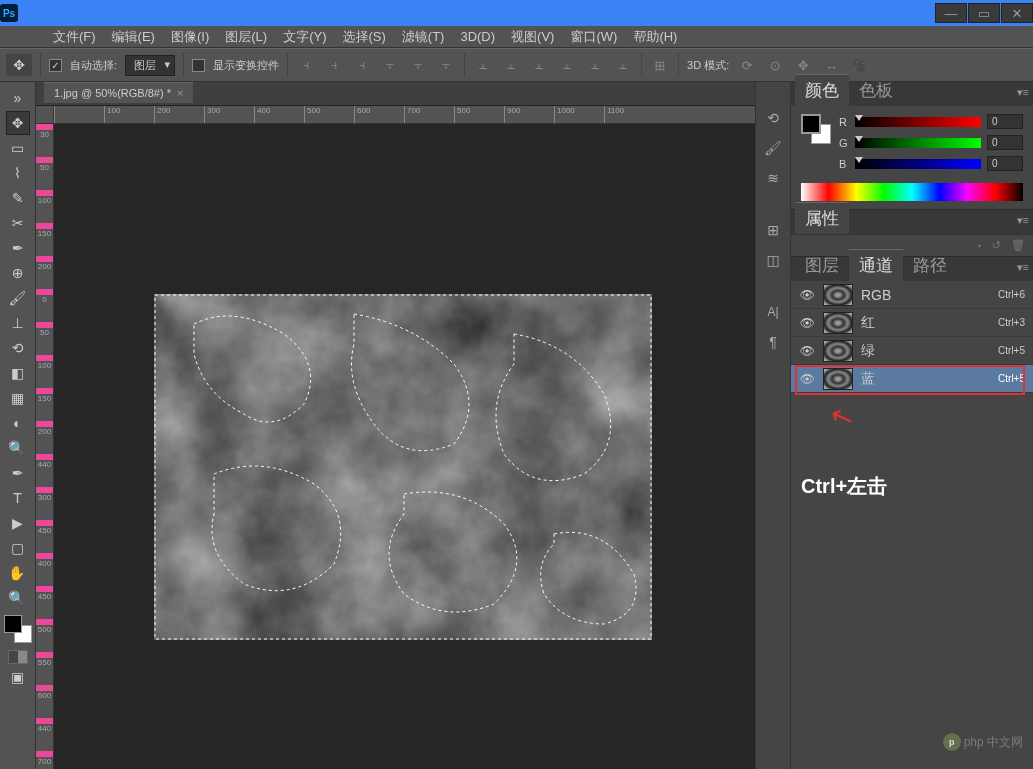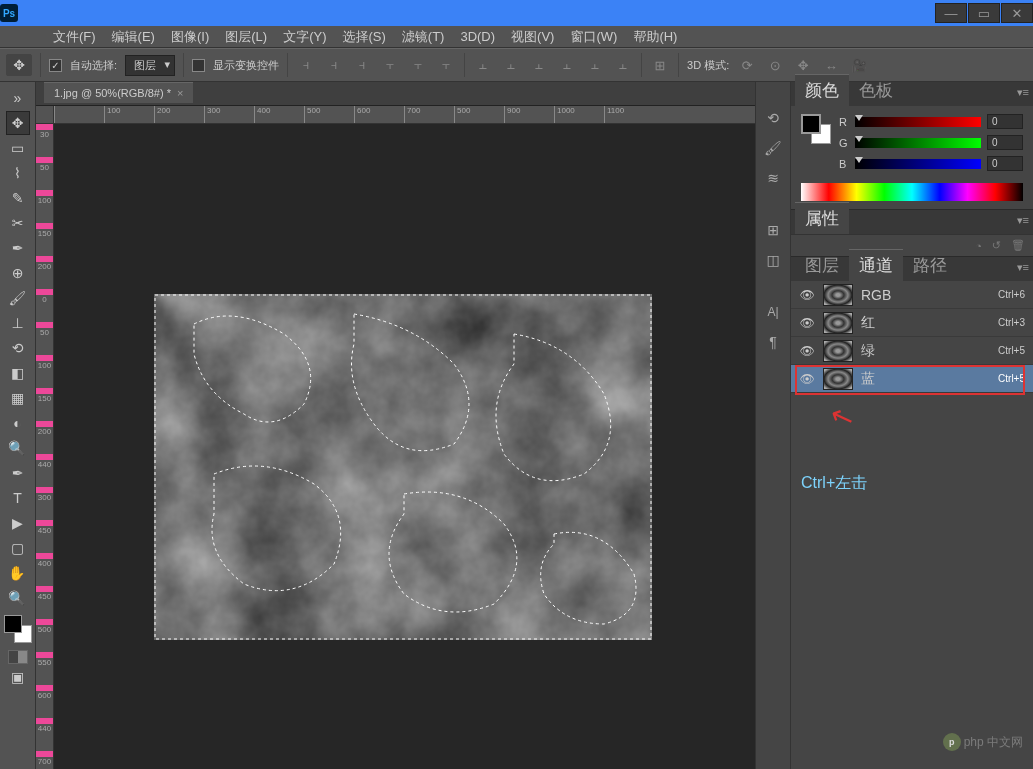--- a/index.html
+++ b/index.html
@@ -68,21 +68,21 @@
 .props-footer{height:22px;border-top:1px solid #333;display:flex;justify-content:flex-end;align-items:center;padding-right:8px;gap:10px;color:#777}
 .channels-body{height:148px;overflow:auto}
 .ch-row{height:28px;display:flex;align-items:center;padding:0 8px;gap:8px;border-bottom:1px solid #3a3a3a}
 .ch-row.selected{background:#5a7aa0}
 .ch-eye{width:16px;text-align:center;font-size:12px}
 .ch-thumb{width:30px;height:22px;background:radial-gradient(#999 10%,#333 30%,#888 50%,#222 70%,#aaa 90%);border:1px solid #222}
 .ch-name{flex:1;font-size:14px}
 .ch-shortcut{font-size:10px;color:#ccc}
 .ch-row.selected .ch-shortcut{color:#fff}
 .ch-highlight{position:absolute;border:2px solid #d33;pointer-events:none}
-.annotation{position:absolute;color:#7dd3fc;font-size:16px;font-weight:normal}
+.annotation{position:absolute;color:#ffffff;font-size:20px;font-weight:bold}
 .arrow-ann{position:absolute;color:#d33;font-size:28px;transform:rotate(160deg)}
 .watermark{position:absolute;right:10px;bottom:18px;color:#888;font-size:12px;display:flex;align-items:center;gap:3px;opacity:.8}
 .wm-logo{width:18px;height:18px;background:#6a7b4f;border-radius:50%;display:flex;align-items:center;justify-content:center;color:#fff;font-size:9px;font-weight:bold}
 </style>
 </head>
 <body>
 
 <div class="titlebar">
   <div class="ps-logo">Ps</div>
   <div class="win-controls">

